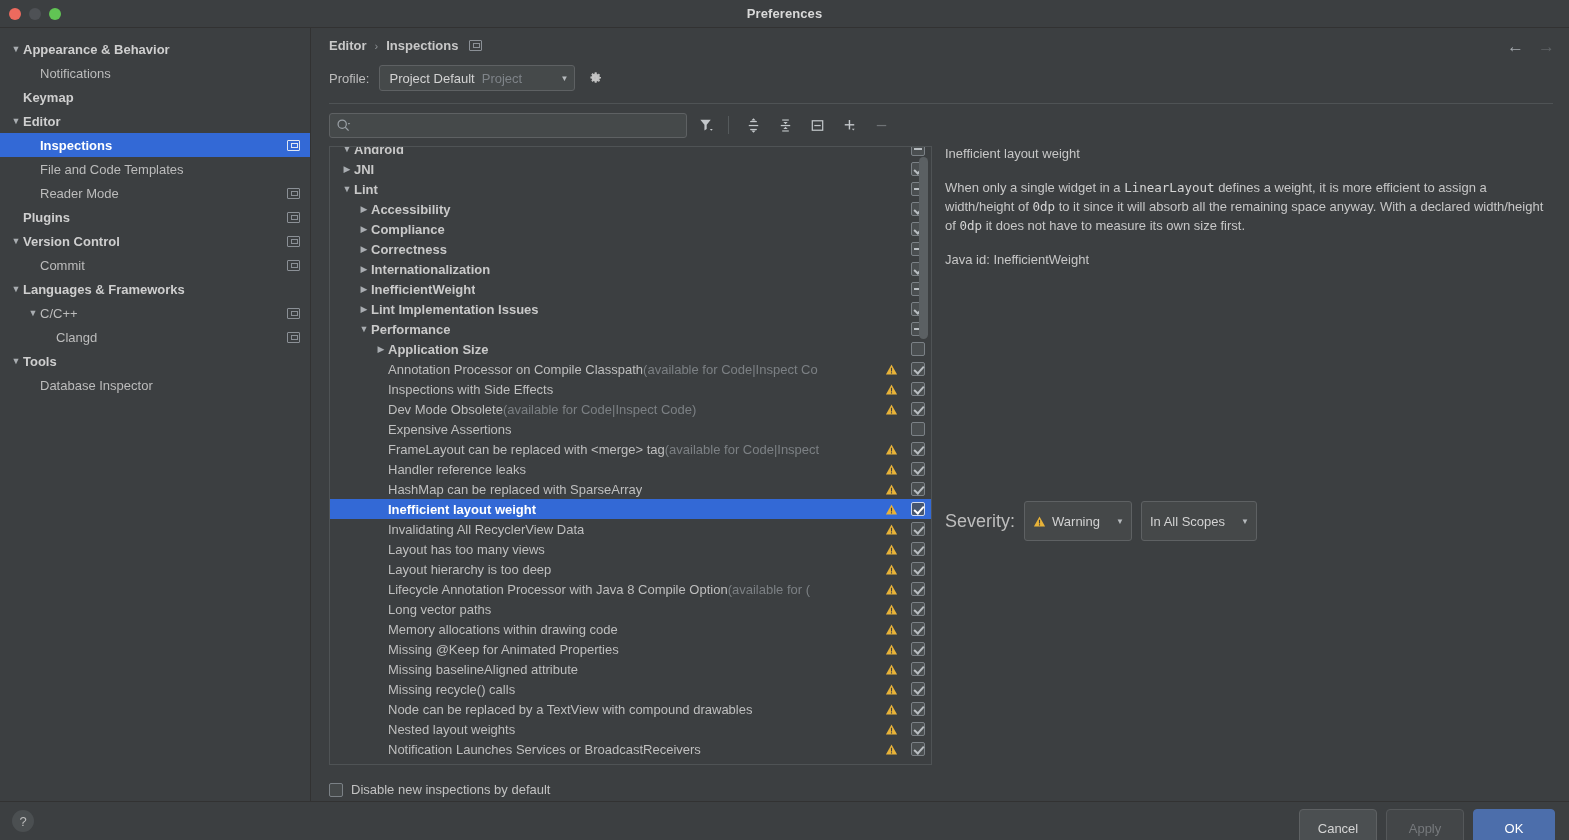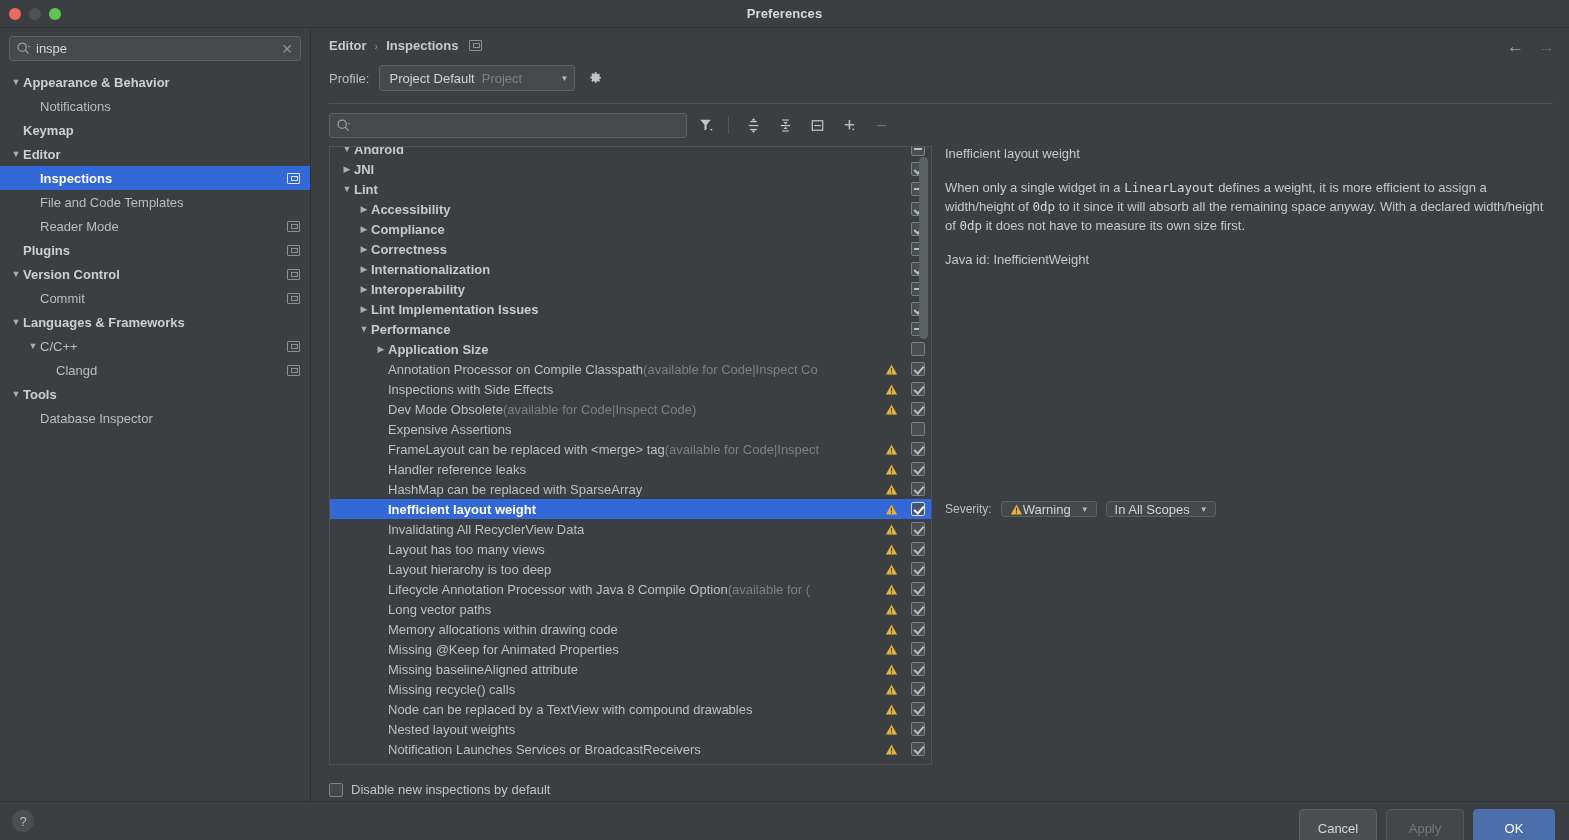--- a/index.html
+++ b/index.html
@@ -184,24 +184,24 @@
   .desc-title { font-size: 13px; color: #c7c7c7; margin-bottom: 17px; }
   .desc-body { font-size: 13px; color: #c7c7c7; line-height: 19px; max-width: 600px; }
   .desc-body code, .mono {
     font-family: "DejaVu Sans Mono", monospace; font-size: 12.5px; color: #d5d5d5;
   }
   .desc-issue { margin-top: 17px; font-size: 13px; color: #c7c7c7; }
 
   .severity-row {
     position: absolute; left: 634px; top: 473px; display: flex; align-items: center; gap: 9px;
   }
-  .sev-label { font-size: 12px; color: #bdbdbd; }
+  .sev-label { font-size: 18px; color: #bdbdbd; }
   .sev-combo {
-    height: 16px; background: #454849; border: 1px solid #5e6163; border-radius: 3px;
-    display: flex; align-items: center; padding: 0 7px 0 8px; cursor: pointer;
+    height: 40px; background: #454849; border: 1px solid #5e6163; border-radius: 3px;
+    display: flex; align-items: center; padding: 0 7px 0 8px; gap: 6px; cursor: pointer;
   }
   .sev-combo .sval { font-size: 13px; color: #d2d2d2; }
   .sev-combo .sarrow { font-size: 8px; color: #b6babd; margin-left: 10px; }
 
   .disable-row {
     position: absolute; left: 18px; top: 754px; display: flex; align-items: center; gap: 8px;
   }
   .dcbx { width: 14px; height: 14px; border: 1px solid #7b8186; border-radius: 2px; background: #45494a; }
   .disable-label { font-size: 13px; color: #c2c2c2; }
 
@@ -234,33 +234,20 @@
   <div class="titlebar">
     <div class="traffic">
       <span class="tl red"></span>
       <span class="tl yel"></span>
       <span class="tl grn"></span>
     </div>
     <div class="title-text">Preferences</div>
   </div>
 
   <div class="sidebar">
-    <div class="search-wrap">
-      <div class="search-box">
-        <span class="sicon">
-          <svg width="15" height="15" viewBox="0 0 16 16">
-            <circle cx="6.6" cy="6.6" r="4.4" fill="none" stroke="#9aa0a6" stroke-width="1.3"></circle>
-            <line x1="9.9" y1="9.9" x2="13.4" y2="13.4" stroke="#9aa0a6" stroke-width="1.3"></line>
-            <path d="M12.5 5.2 l2.6 0 l-1.3 2.1 z" fill="#9aa0a6"></path>
-          </svg>
-        </span>
-        <input class="search-input" value="inspe" style="">
-        <span class="clear-x">✕</span>
-      </div>
-    </div>
     <div class="tree" id="sidebar-tree">
         <div class="srow i0 bold">
           <span class="arrow">▼</span>
           <span class="lbl">Appearance &amp; Behavior</span>
         </div>
         <div class="srow i1">
           <span class="arrow none">▶</span>
           <span class="lbl">Notifications</span>
         </div>
         <div class="srow i0 bold">
@@ -486,21 +473,21 @@
             <span class="tlabel">Internationalization</span>
             <span class="tright">
               <span class="warn-slot"></span>
               <span class="cb-slot">
                 <span class="cbx checked"></span>
               </span>
             </span>
           </div>
           <div class="trow lvl2 grp">
             <span class="tarrow">▶</span>
-            <span class="tlabel">Interoperability</span>
+            <span class="tlabel">InefficientWeight</span>
             <span class="tright">
               <span class="warn-slot"></span>
               <span class="cb-slot">
                 <span class="cbx mixed"></span>
               </span>
             </span>
           </div>
           <div class="trow lvl2 grp">
             <span class="tarrow">▶</span>
             <span class="tlabel">Lint Implementation Issues</span>

